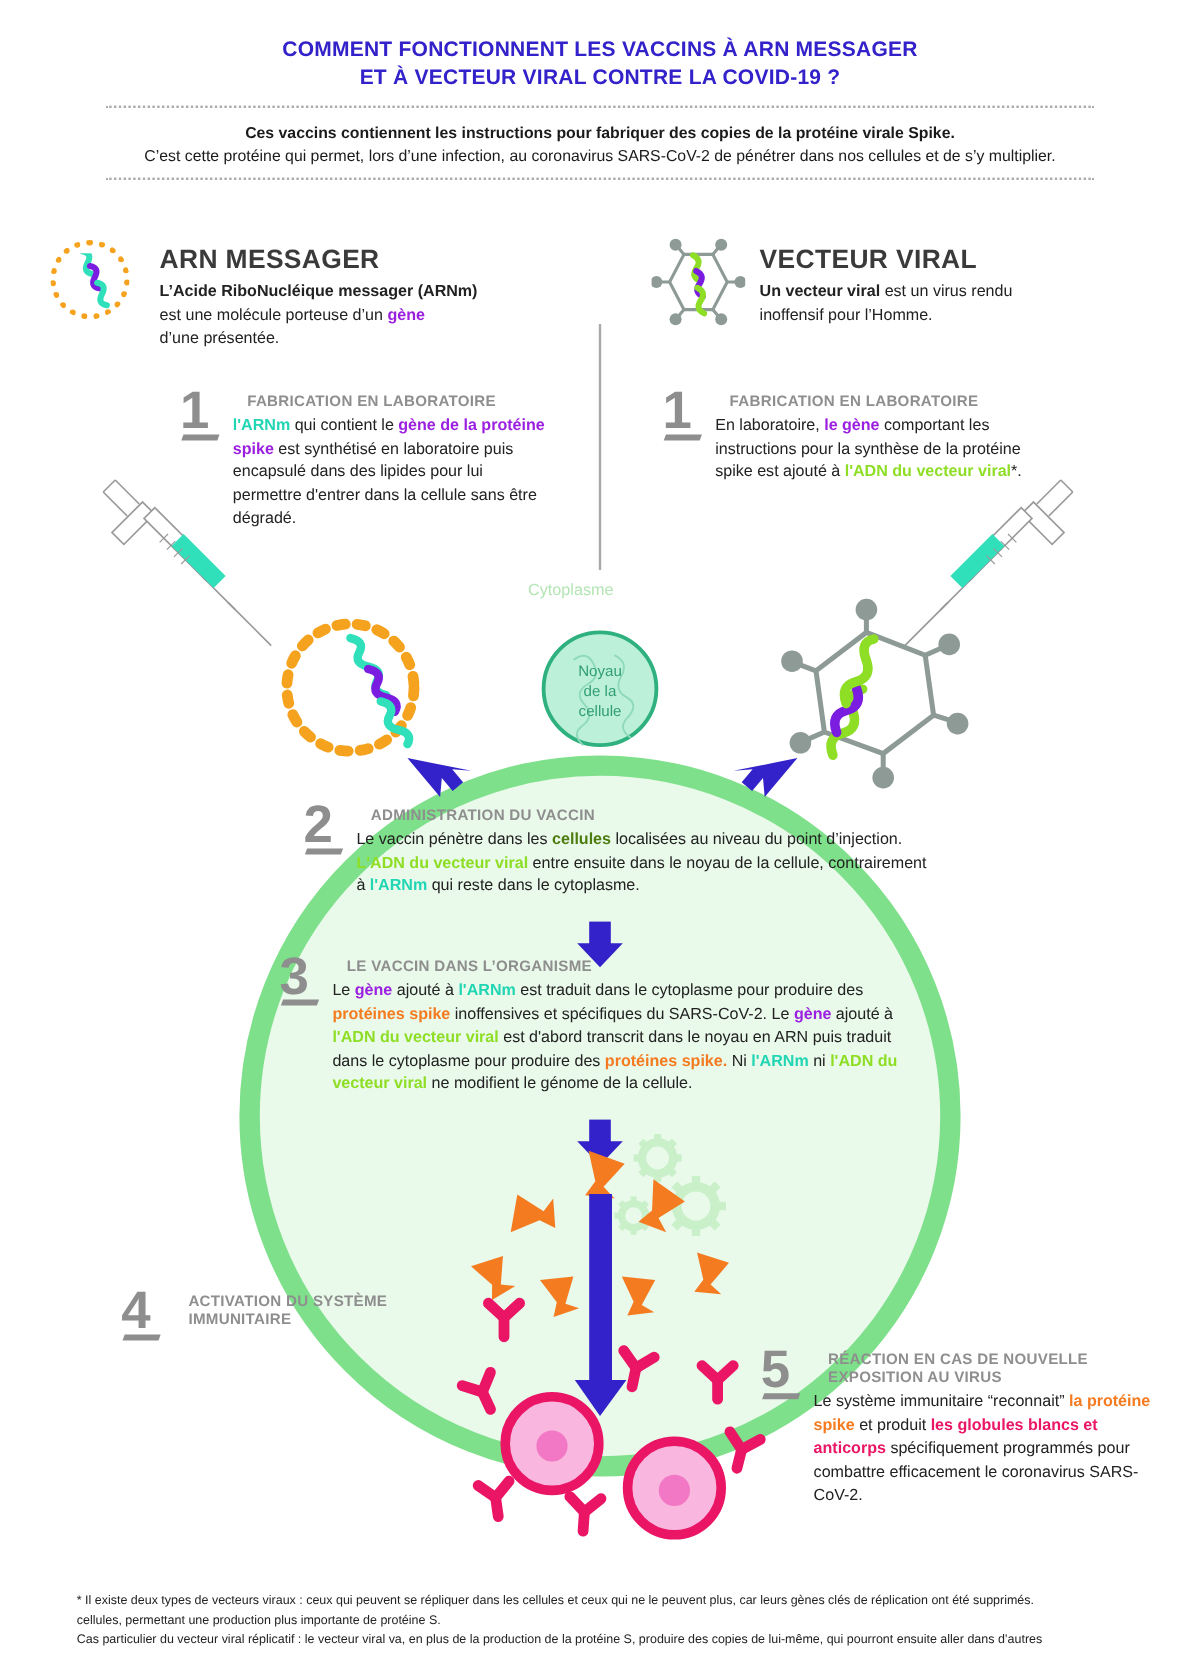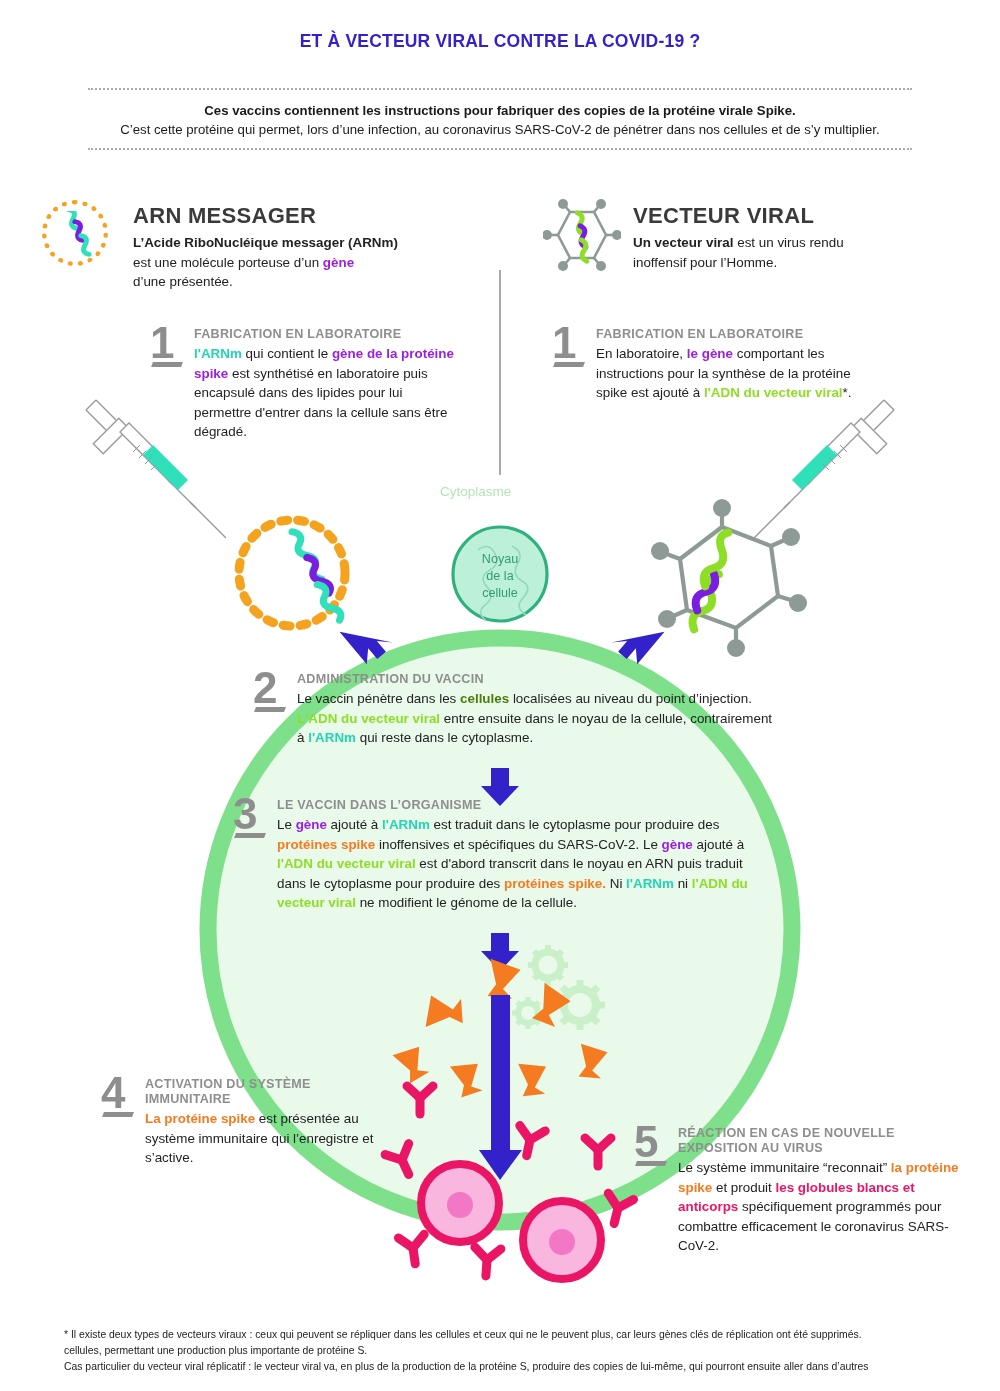--- a/index.html
+++ b/index.html
@@ -64,21 +64,21 @@
     position:absolute; font-size:44px; font-weight:bold; color:#8e8e8e;
     line-height:40px; font-family:"Liberation Sans", sans-serif;
   }
   .num::after {
     content:""; position:absolute; left:2px; bottom:-4px;
     width:30px; height:5px; background:#8e8e8e;
     transform: skewX(-20deg);
   }
   .step-label {
     font-size:12.6px; font-weight:bold; color:#8e8e8e;
-    letter-spacing:.25px; line-height:15px; text-transform:uppercase;
+    letter-spacing:.25px; line-height:15px; text-transform:uppercase;margin-left:12px;
   }
   .step-text { font-size:13.4px; color:#222; line-height:19.6px; margin-top:2px; }
 
   
   .c-arn   { color:#22d6b4; font-weight:bold; }
   .c-gene  { color:#9b1fe0; font-weight:bold; }
   .c-adn   { color:#8ede26; font-weight:bold; }
   .c-cell  { color:#4d7c0f; font-weight:bold; }
   .c-spike { color:#f47b20; font-weight:bold; }
   .c-anti  { color:#ea1565; font-weight:bold; }
@@ -119,20 +119,21 @@
     position:absolute; left:64px; top:1327px; width:906px;
     font-size:10.4px; color:#222; line-height:16px;
   }
 </style>
 </head>
 <body>
 
 <div id="page">
 
   <div class="title">
+    <div>COMMENT FONCTIONNENT LES VACCINS À ARN MESSAGER</div>
     <div>ET À VECTEUR VIRAL CONTRE LA COVID-19 ?</div>
   </div>
 
   <div class="dotline" id="dot-top"></div>
 
   <div class="subtitle">
     <div class="b">Ces vaccins contiennent les instructions pour fabriquer des copies de la protéine virale Spike.</div>
     <div>C’est cette protéine qui permet, lors d’une infection, au coronavirus SARS-CoV-2 de pénétrer dans nos cellules et de s’y multiplier.</div>
   </div>
 
@@ -443,23 +444,20 @@
       <span>Le </span><span class="c-gene">gène</span><span> ajouté à </span><span class="c-arn">l'ARNm</span><span> est traduit dans le cytoplasme pour produire des </span><span class="c-spike">protéines spike</span><span> inoffensives et spécifiques du SARS-CoV-2. Le </span><span class="c-gene">gène</span><span> ajouté à </span><span class="c-adn">l'ADN du vecteur viral</span><span> est d'abord transcrit dans le noyau en ARN puis traduit dans le cytoplasme pour produire des </span><span class="c-spike">protéines spike.</span><span> Ni </span><span class="c-arn">l'ARNm</span><span> ni </span><span class="c-adn">l'ADN du vecteur viral</span><span> ne modifient le génome de la cellule.</span>
     </div>
   </div>
 
   <div class="step" id="s4">
     <div class="num">4</div>
     <div class="step-label">
       <div>ACTIVATION DU SYSTÈME</div>
       <div>IMMUNITAIRE</div>
     </div>
-    <div class="step-text">
-      <span class="c-spike">La protéine spike</span><span> est présentée au système immunitaire qui l’enregistre et s’active.</span>
-    </div>
   </div>
 
   <div class="step" id="s5">
     <div class="num">5</div>
     <div class="step-label">
       <div>RÉACTION EN CAS DE NOUVELLE</div>
       <div>EXPOSITION AU VIRUS</div>
     </div>
     <div class="step-text">
       <span>Le système immunitaire “reconnait” </span><span class="c-spike">la protéine spike</span><span> et produit </span><span class="c-anti">les globules blancs et anticorps</span><span> spécifiquement programmés pour combattre efficacement le coronavirus SARS-CoV-2.</span>

